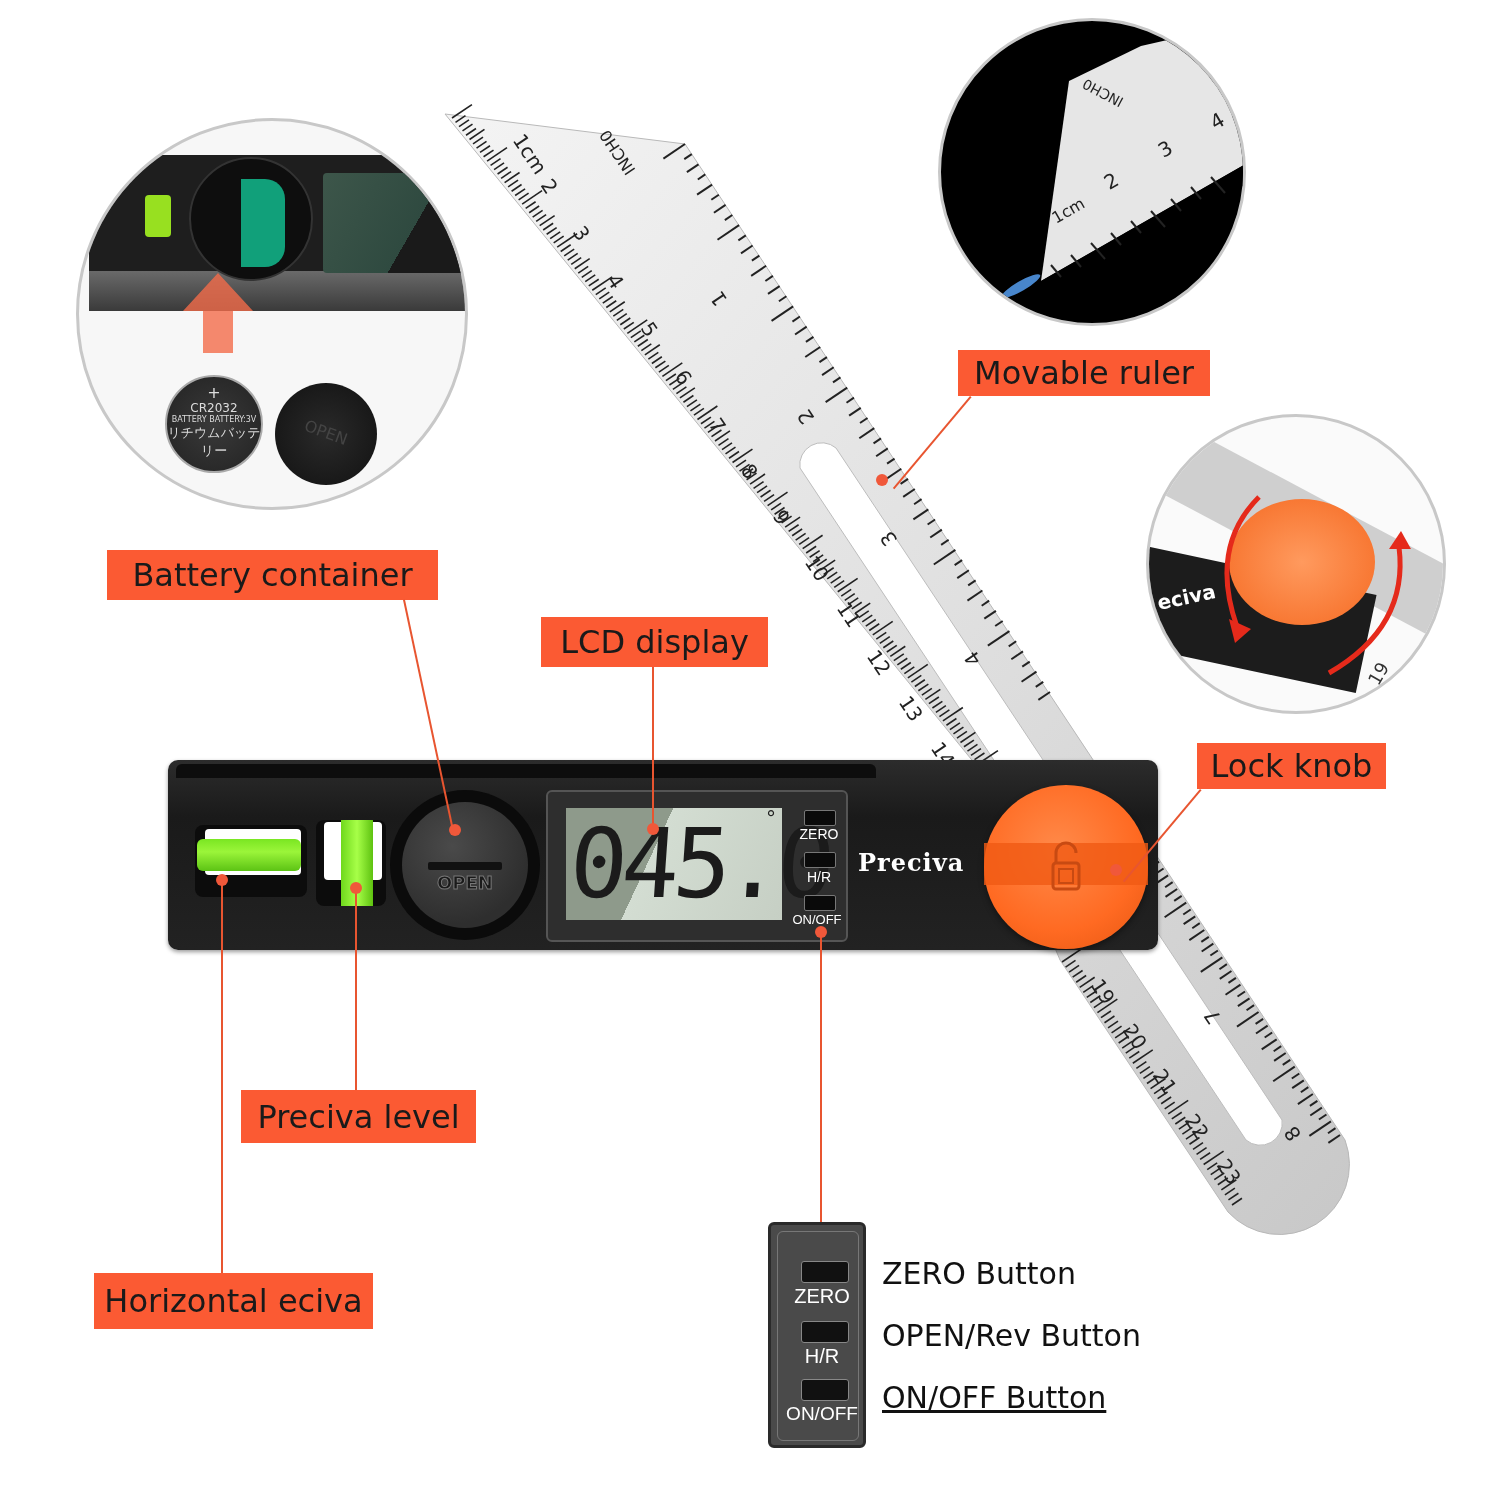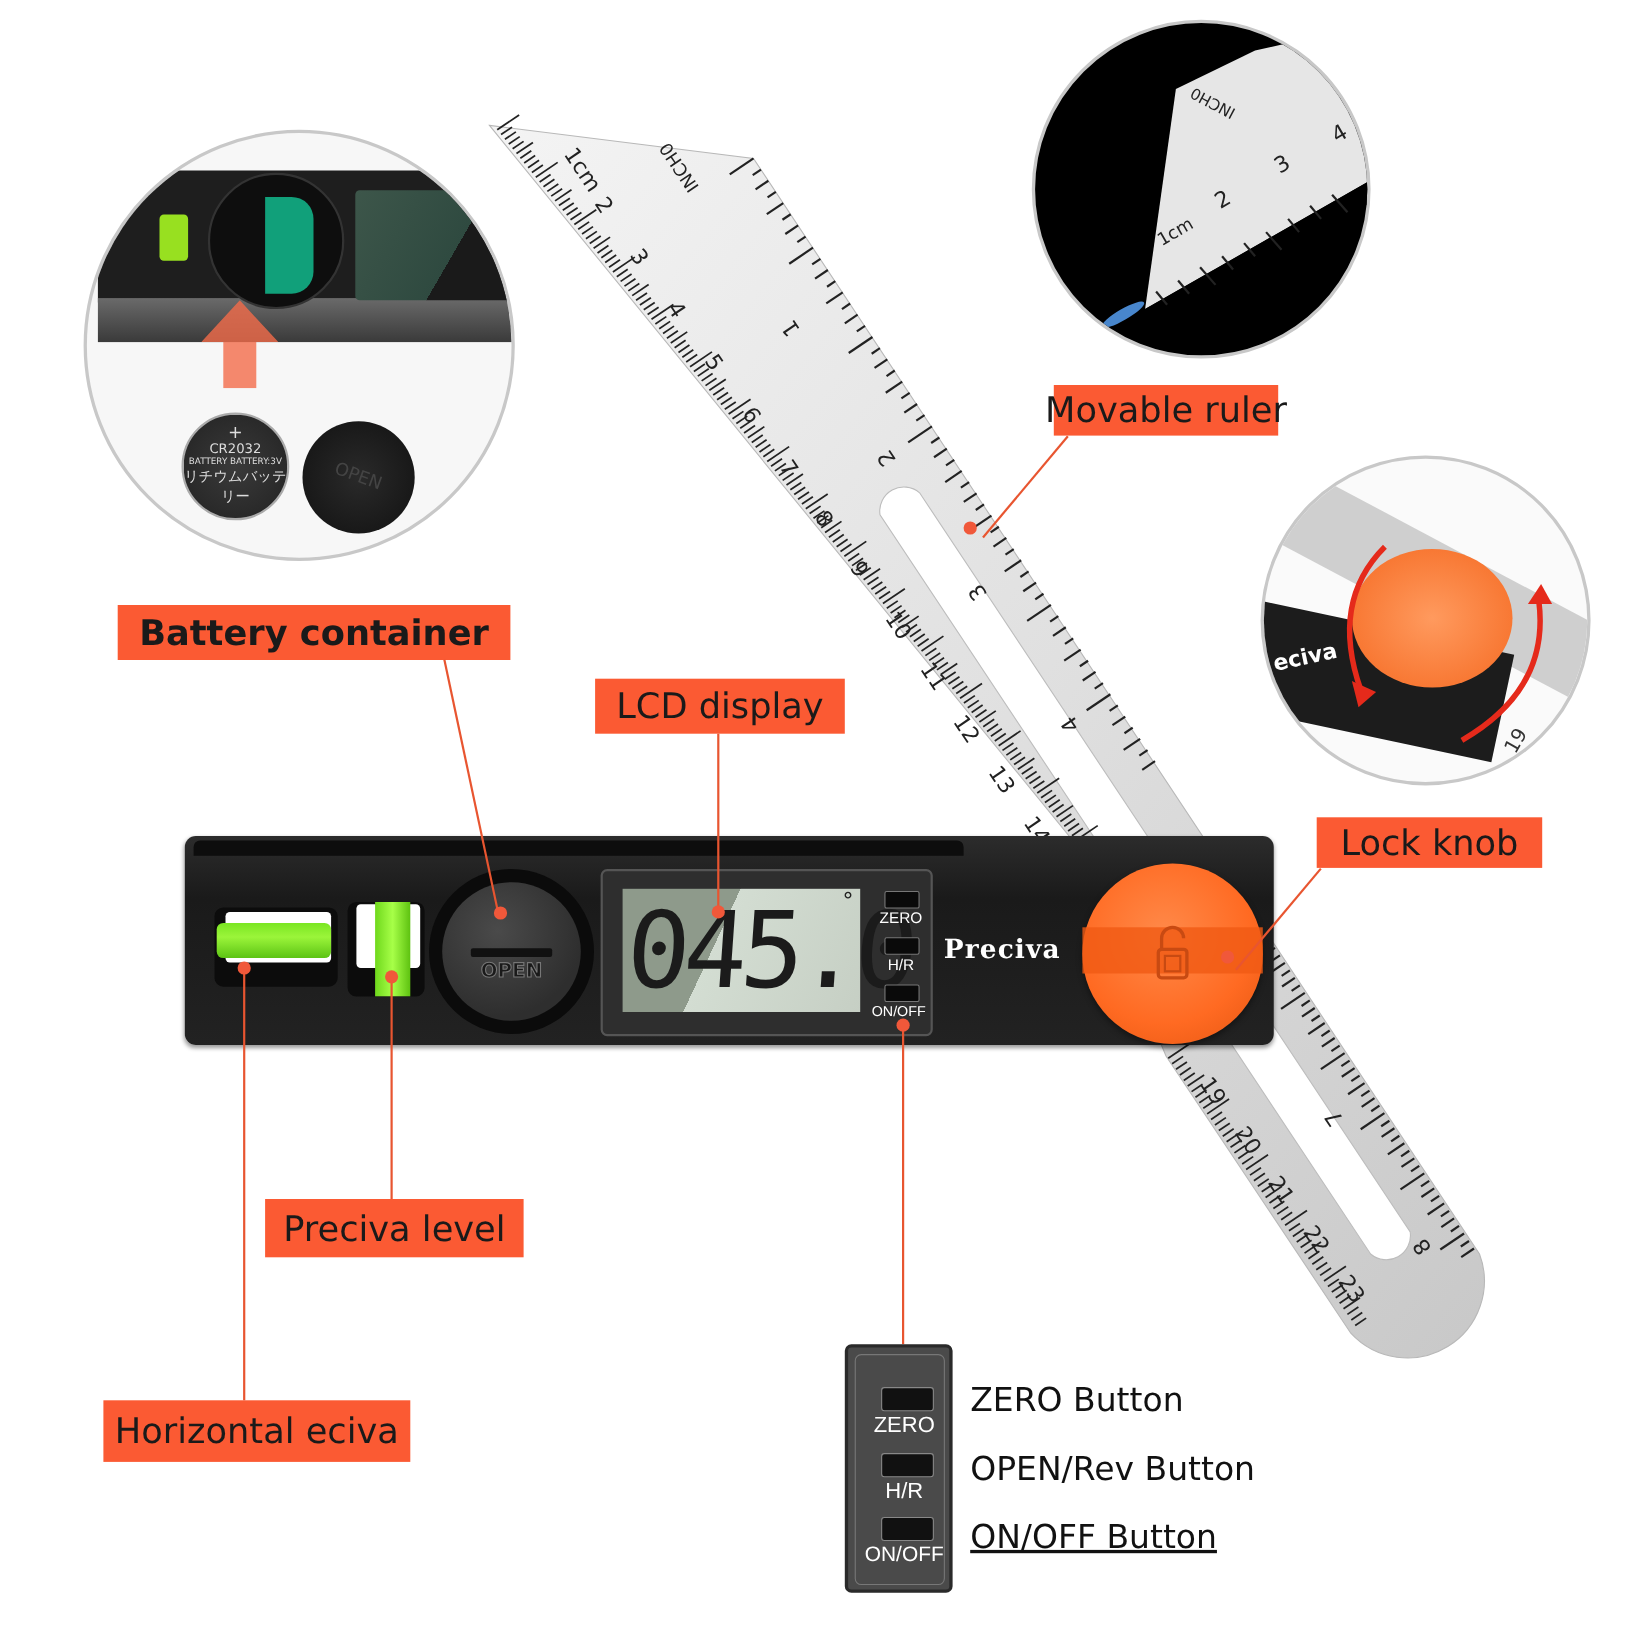--- a/index.html
+++ b/index.html
@@ -424,33 +424,33 @@
 
 <div class="knob">
   <div class="band"></div>
   <svg class="abs" style="left:66px;top:56px" width="32" height="50" viewBox="0 0 32 50">
     <path d="M6 22 V12 A10 10 0 0 1 26 12" fill="none" stroke="#c84a12" stroke-width="3"></path>
     <rect x="3" y="22" width="26" height="26" rx="3" fill="none" stroke="#c84a12" stroke-width="3"></rect>
     <rect x="9" y="28" width="14" height="14" fill="none" stroke="#c84a12" stroke-width="2"></rect>
   </svg>
 </div>
 
-<div class="label" style="left:958px;top:350px;width:204px;height:46px;">Movable ruler</div>
+<div class="label" style="left:958px;top:350px;width:252px;height:46px;">Movable ruler</div>
 <div class="leader" style="left:880px;top:396px;width:2px;height:120px;transform-origin:top left;transform:translate(90px,0) rotate(40deg);"></div>
 <div class="dot" style="left:876px;top:474px;"></div>
 
-<div class="label" style="left:107px;top:550px;width:357px;height:50px;font-weight:bold;">Battery container</div>
+<div class="label" style="left:107px;top:550px;width:331px;height:50px;">Battery container</div>
 <div class="leader" style="left:403px;top:600px;width:2px;height:232px;transform-origin:top left;transform:rotate(-12deg);"></div>
 <div class="dot" style="left:449px;top:824px;"></div>
 
 <div class="label" style="left:541px;top:617px;width:227px;height:50px;">LCD display</div>
 <div class="leader" style="left:652px;top:667px;width:2px;height:160px;"></div>
 <div class="dot" style="left:647px;top:823px;"></div>
 
-<div class="label" style="left:1197px;top:743px;width:205px;height:46px;">Lock knob</div>
+<div class="label" style="left:1197px;top:743px;width:189px;height:46px;">Lock knob</div>
 <div class="leader" style="left:1200px;top:789px;width:2px;height:120px;transform-origin:top left;transform:rotate(40deg);"></div>
 <div class="dot" style="left:1110px;top:864px;"></div>
 
 <div class="label" style="left:241px;top:1090px;width:235px;height:53px;">Preciva level</div>
 <div class="leader" style="left:355px;top:888px;width:2px;height:202px;"></div>
 <div class="dot" style="left:350px;top:882px;"></div>
 
 <div class="label" style="left:94px;top:1273px;width:279px;height:56px;">Horizontal eciva</div>
 <div class="leader" style="left:221px;top:880px;width:2px;height:393px;"></div>
 <div class="dot" style="left:216px;top:874px;"></div>

